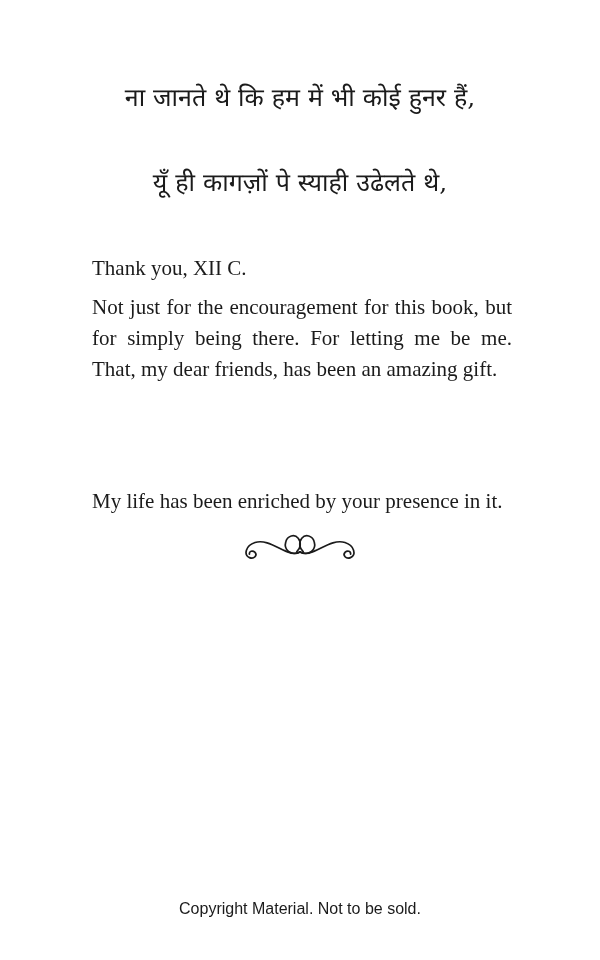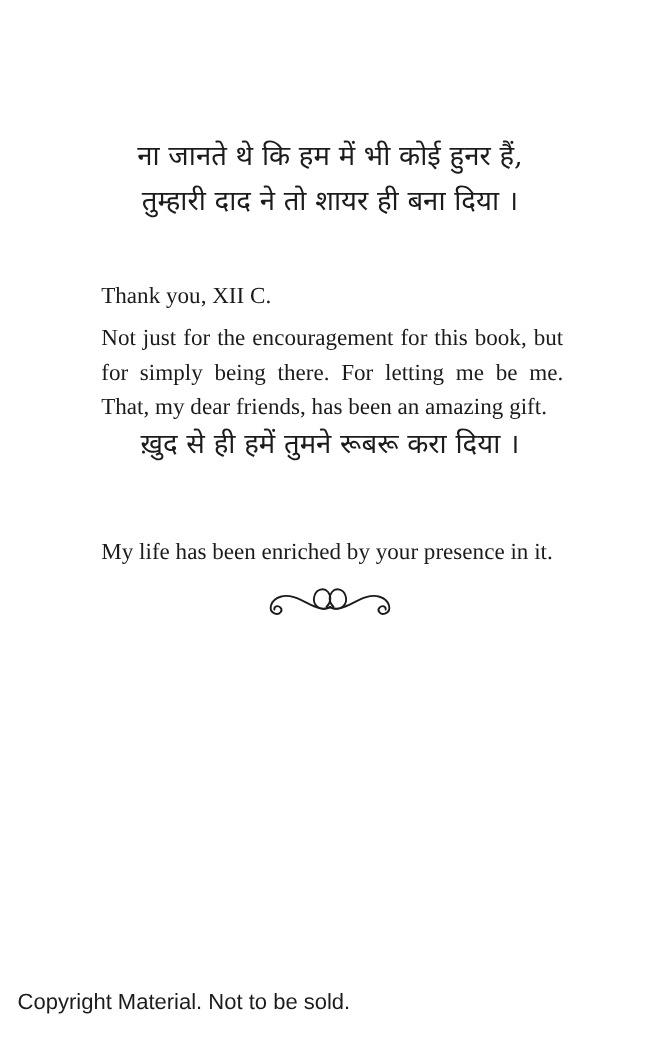--- a/index.html
+++ b/index.html
@@ -15,21 +15,21 @@
   }
   .couplet {
     position: absolute;
     left: 60px;
     right: 60px;
     text-align: center;
     font-family: "DejaVu Serif", "Liberation Serif", serif;
     font-size: 25px;
     line-height: 35px;
   }
-  .couplet-1 { top: 80px; margin-top: 44px; }
+  .couplet-1 { top: 80px; }
   .couplet-2 { top: 165px; }
   .couplet-3 { top: 386px; }
   .prose {
     position: absolute;
     left: 92px;
     right: 88px;
     font-family: "Liberation Serif", "DejaVu Serif", serif;
     font-size: 21px;
     line-height: 31px;
     text-align: left;
@@ -41,46 +41,46 @@
     position: absolute;
     top: 528px;
     left: 0;
     right: 0;
     text-align: center;
   }
   .ornament svg { display: inline-block; }
   .footer {
     position: absolute;
     top: 900px;
-    left: 16px;
+    left: 0;
     right: 0;
+    text-align: center;
     font-family: "Liberation Sans", "DejaVu Sans", sans-serif;
-    font-size: 20px;
+    font-size: 16px;
     color: #1b1b1b;
   }
 </style>
 </head>
 <body>
 
 <div class="page">
 
   <div class="couplet couplet-1">
     <div>ना जानते थे कि हम में भी कोई हुनर हैं,</div>
   </div>
 
   <div class="couplet couplet-2">
-    <div>तुम्हारी दाद ने तो शायर ही बना दिया ।</div>
+    <div>यूँ ही कागज़ों पे स्याही उढेलते थे,</div>
   </div>
 
   <p class="prose salutation">Thank you, XII C.</p>
 
   <p class="prose paragraph">Not just for the encouragement for this book, but for simply being there. For letting me be me. That, my dear friends, has been an amazing gift.</p>
 
   <div class="couplet couplet-3">
-    <div>ख़ुद से ही हमें तुमने रूबरू करा दिया ।</div>
   </div>
 
   <p class="prose closing">My life has been enriched by your presence in it.</p>
 
   <div class="ornament">
     <svg width="126" height="42" viewBox="0 0 126 42">
       <g fill="none" stroke="#1b1b1b" stroke-width="1.7" stroke-linecap="round">
 
         <path d="M 63 24 C 51 31, 34 9.5, 18 14.5 C 8.5 17.5, 6.5 27, 12.5 29.6 C 17 31.5, 20.8 27.2, 17.8 24.2 C 15.5 22, 12 23.3, 12.4 26.2"></path>
 

